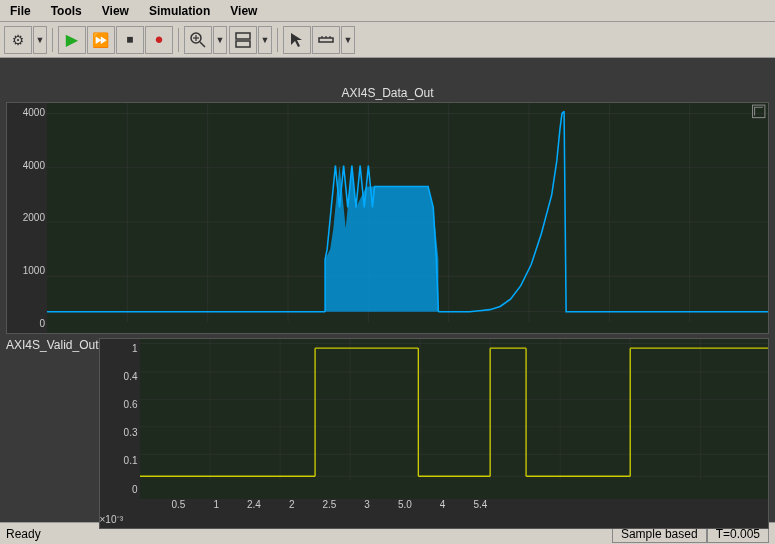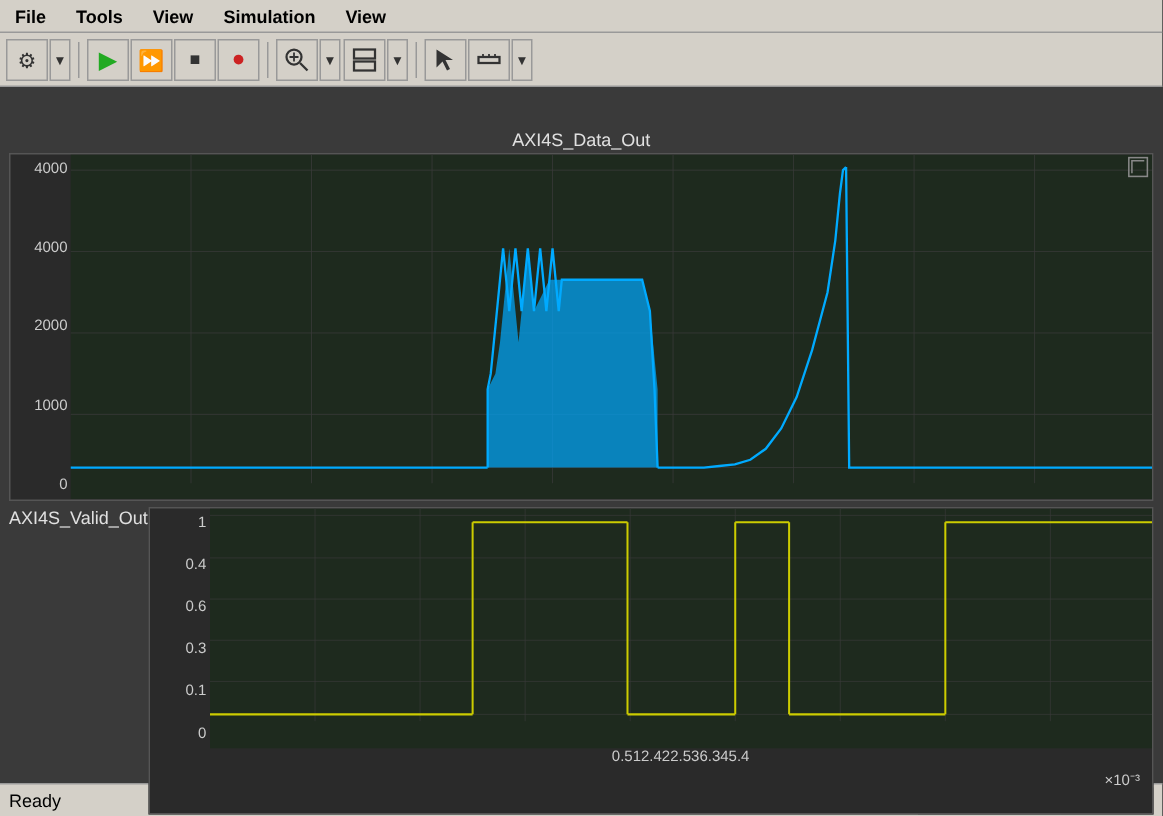--- a/index.html
+++ b/index.html
@@ -259,35 +259,35 @@
             <polyline points="430,150 546,150" stroke="#cccc00" stroke-width="1.5" fill="none"></polyline>
 
             <polyline points="546,150 546,10" stroke="#cccc00" stroke-width="1.5" fill="none"></polyline>
 
             <polyline points="546,10 700,10" stroke="#cccc00" stroke-width="1.5" fill="none"></polyline>
           </svg>
         </div>
       </div>
 
       <div style="display:flex; padding-left:40px; padding-bottom:2px;">
-        <div style="flex:1; display:flex; justify-content:center; font-size:10px; color:#ccc; padding:0 4px;">
+        <div style="flex:1; display:flex; justify-content:flex-start; font-size:10px; color:#ccc; padding:0 4px;gap:28px;">
           <span></span>
           <span>0.5</span>
           <span>1</span>
           <span>2.4</span>
           <span>2</span>
           <span>2.5</span>
           <span>3</span>
-          <span>6.3</span>
+          <span>5.0</span>
           <span>4</span>
           <span>5.4</span>
         </div>
       </div>
 
-      <div style="text-align:right; font-size:10px; color:#ccc; padding-right:8px; padding-bottom:16px;">
+      <div style="font-size:10px; color:#ccc; padding-right:8px; padding-bottom:2px;">
         ×10⁻³
       </div>
     </div>
   </div>
 </div>
 
 <div id="statusbar">
   <span>Ready</span>
   <div class="status-right">
     <span class="status-segment">Sample based</span>

